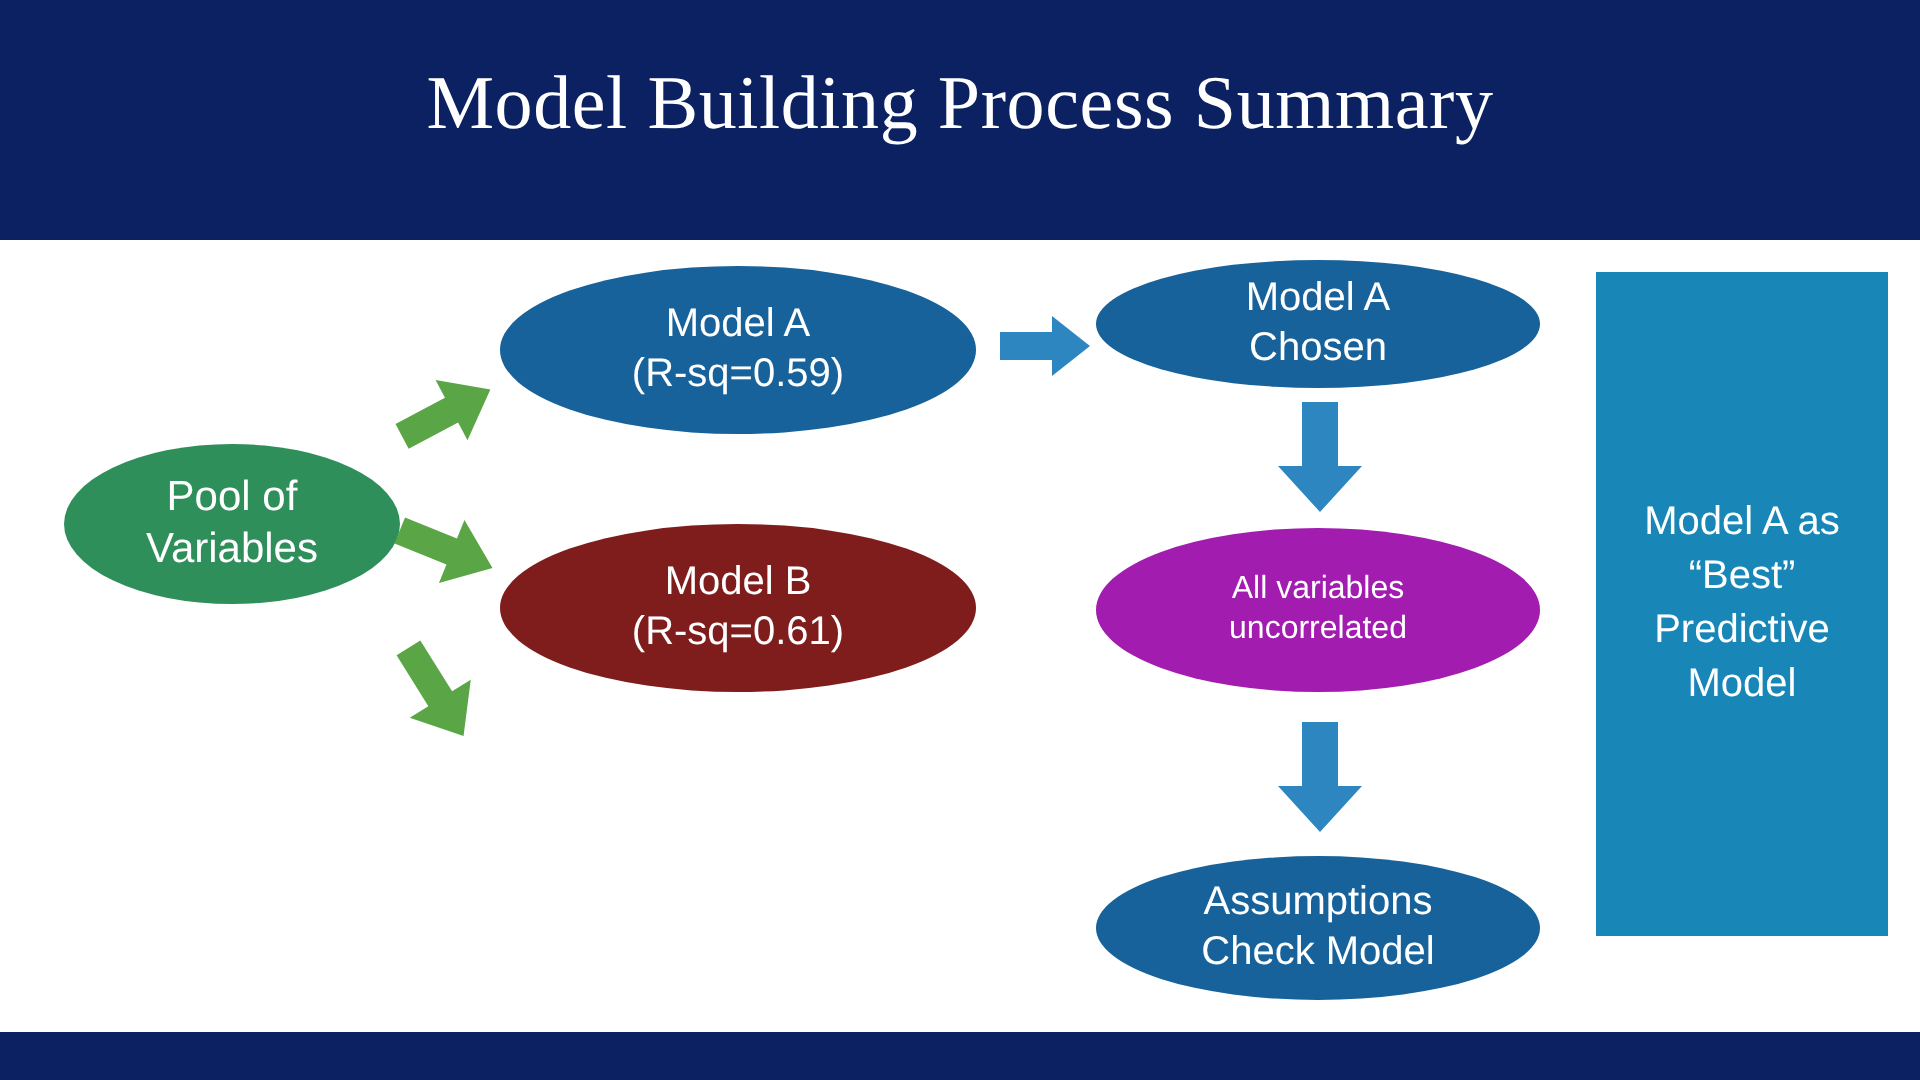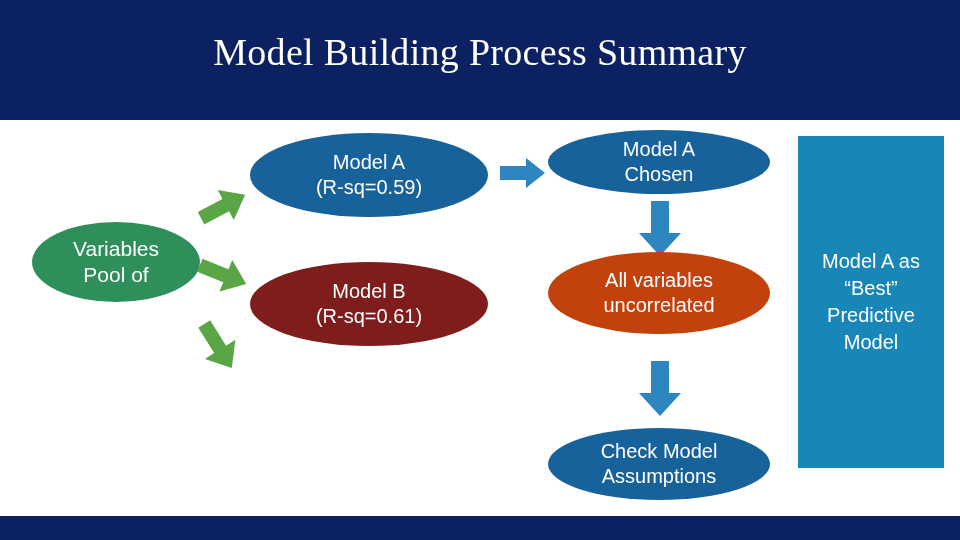--- a/index.html
+++ b/index.html
@@ -100,25 +100,25 @@
   .chosen {
     left: 548px;
     top: 130px;
     width: 222px;
     height: 64px;
     background: #17629a;
     font-size: 20px;
   }
   .uncorr {
     left: 548px;
-    top: 252px;
+    top: 264px;
     width: 222px;
     height: 82px;
-    background: #c2410c;
-    font-size: 20px;
+    background: #a21caf;
+    font-size: 16px;
   }
   .assump {
     left: 548px;
     top: 428px;
     width: 222px;
     height: 72px;
     background: #17629a;
     font-size: 20px;
   }
   
@@ -151,22 +151,22 @@
 </head>
 <body>
 
 <div class="slide">
 
   <div class="header-band"></div>
   <div class="slide-title">Model Building Process Summary</div>
 
   <div class="ellipse pool">
     <span>
+      <span class="line">Pool of</span>
       <span class="line">Variables</span>
-      <span class="line">Pool of</span>
     </span>
   </div>
 
   <div class="arrow" style="left:196px; top:186px;">
     <svg width="56" height="40" viewBox="0 0 56 40">
       <g transform="rotate(-28 28 20)">
         <path class="arr-green" d="M2,13 L30,13 L30,3 L52,20 L30,37 L30,27 L2,27 Z"></path>
       </g>
     </svg>
   </div>
@@ -229,22 +229,22 @@
   </div>
 
   <div class="arrow" style="left:637px; top:361px;">
     <svg width="46" height="56" viewBox="0 0 46 56">
       <path class="arr-blue" d="M14,0 L32,0 L32,32 L44,32 L23,55 L2,32 L14,32 Z"></path>
     </svg>
   </div>
 
   <div class="ellipse assump">
     <span>
+      <span class="line">Assumptions</span>
       <span class="line">Check Model</span>
-      <span class="line">Assumptions</span>
     </span>
   </div>
 
   <div class="best-box">
     <span>
       <span class="line">Model A as</span>
       <span class="line">“Best”</span>
       <span class="line">Predictive</span>
       <span class="line">Model</span>
     </span>

